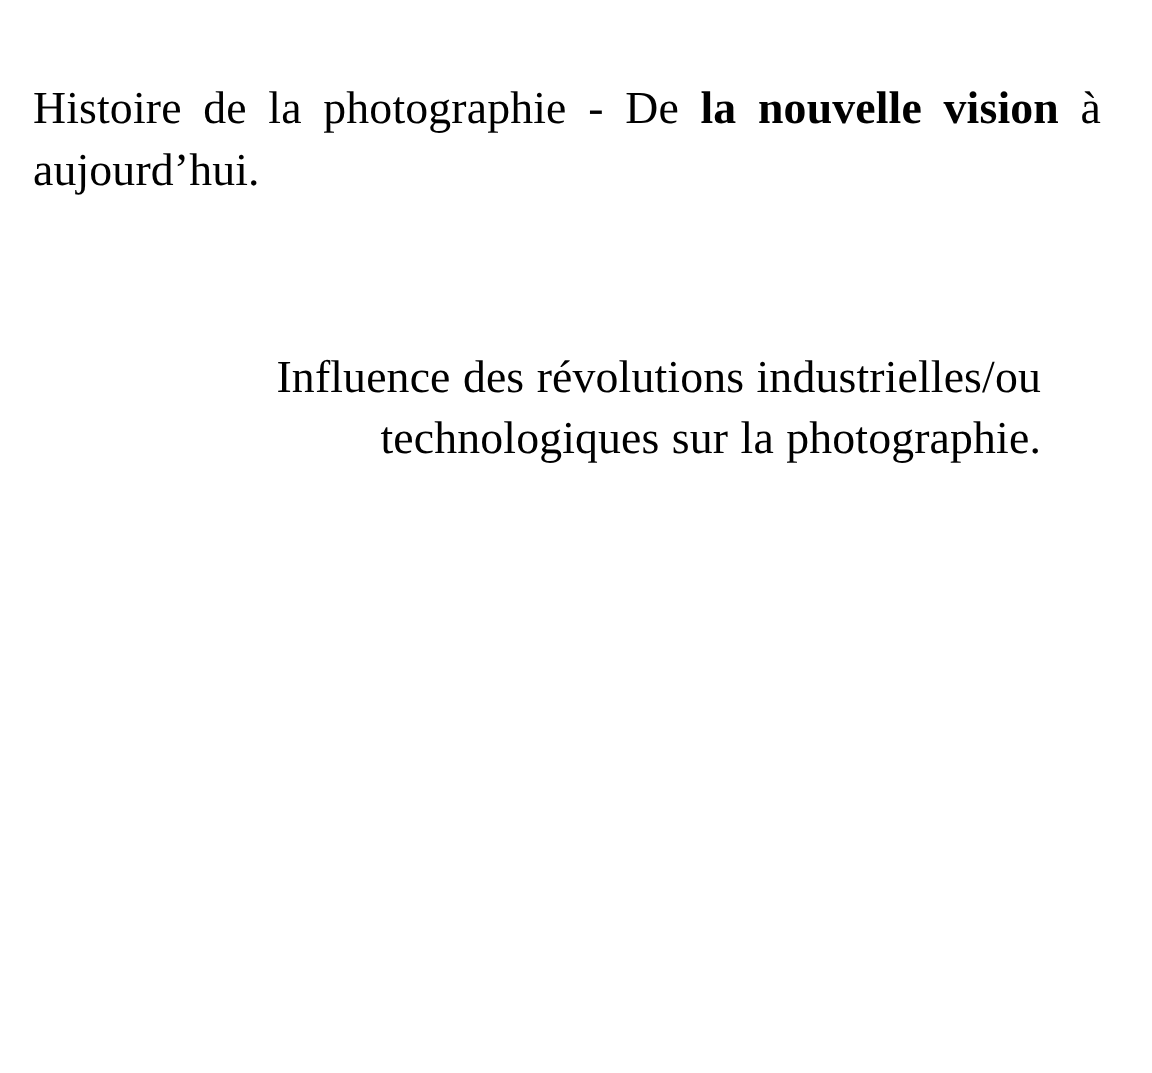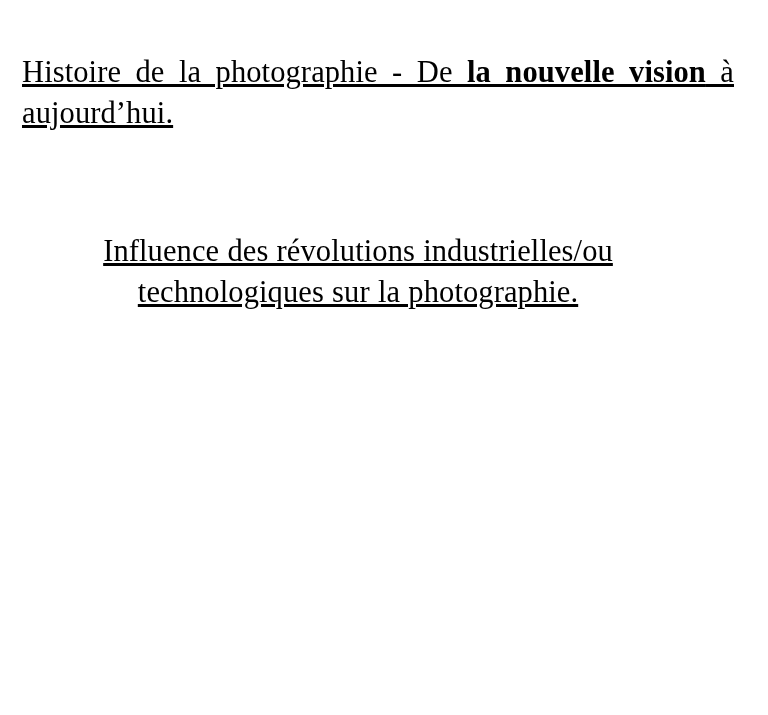--- a/index.html
+++ b/index.html
@@ -13,21 +13,20 @@
     font-family: "Liberation Serif", "DejaVu Serif", serif;
     color: #000000;
     overflow: hidden;
   }
   .page {
     width: 693px;
     height: 715px;
     box-sizing: border-box;
     padding: 52px 40px 0 22px;
     position: relative;
-    text-decoration: underline;
   }
   .para {
     font-size: 30.5px;
     line-height: 41px;
     text-align: justify;
     text-justify: inter-word;
     letter-spacing: 0.1px;
     word-spacing: 0.5px;
   }
   .para .bold {
@@ -39,21 +38,21 @@
   }
   .p2 {
     margin: 93px 0 0 0;
     width: 700px;
   }
   .p3 {
     margin: 97px 0 0 0;
     width: 672px;
   }
   .nojustify {
-    text-align: center;
+    text-align: right;
   }
 </style>
 </head>
 <body>
 
 <div class="page">
 
   <p class="para p1"><span>Histoire de la photographie - De </span><span class="bold">la nouvelle vision</span><span> à aujourd’hui.</span></p>
 
 

